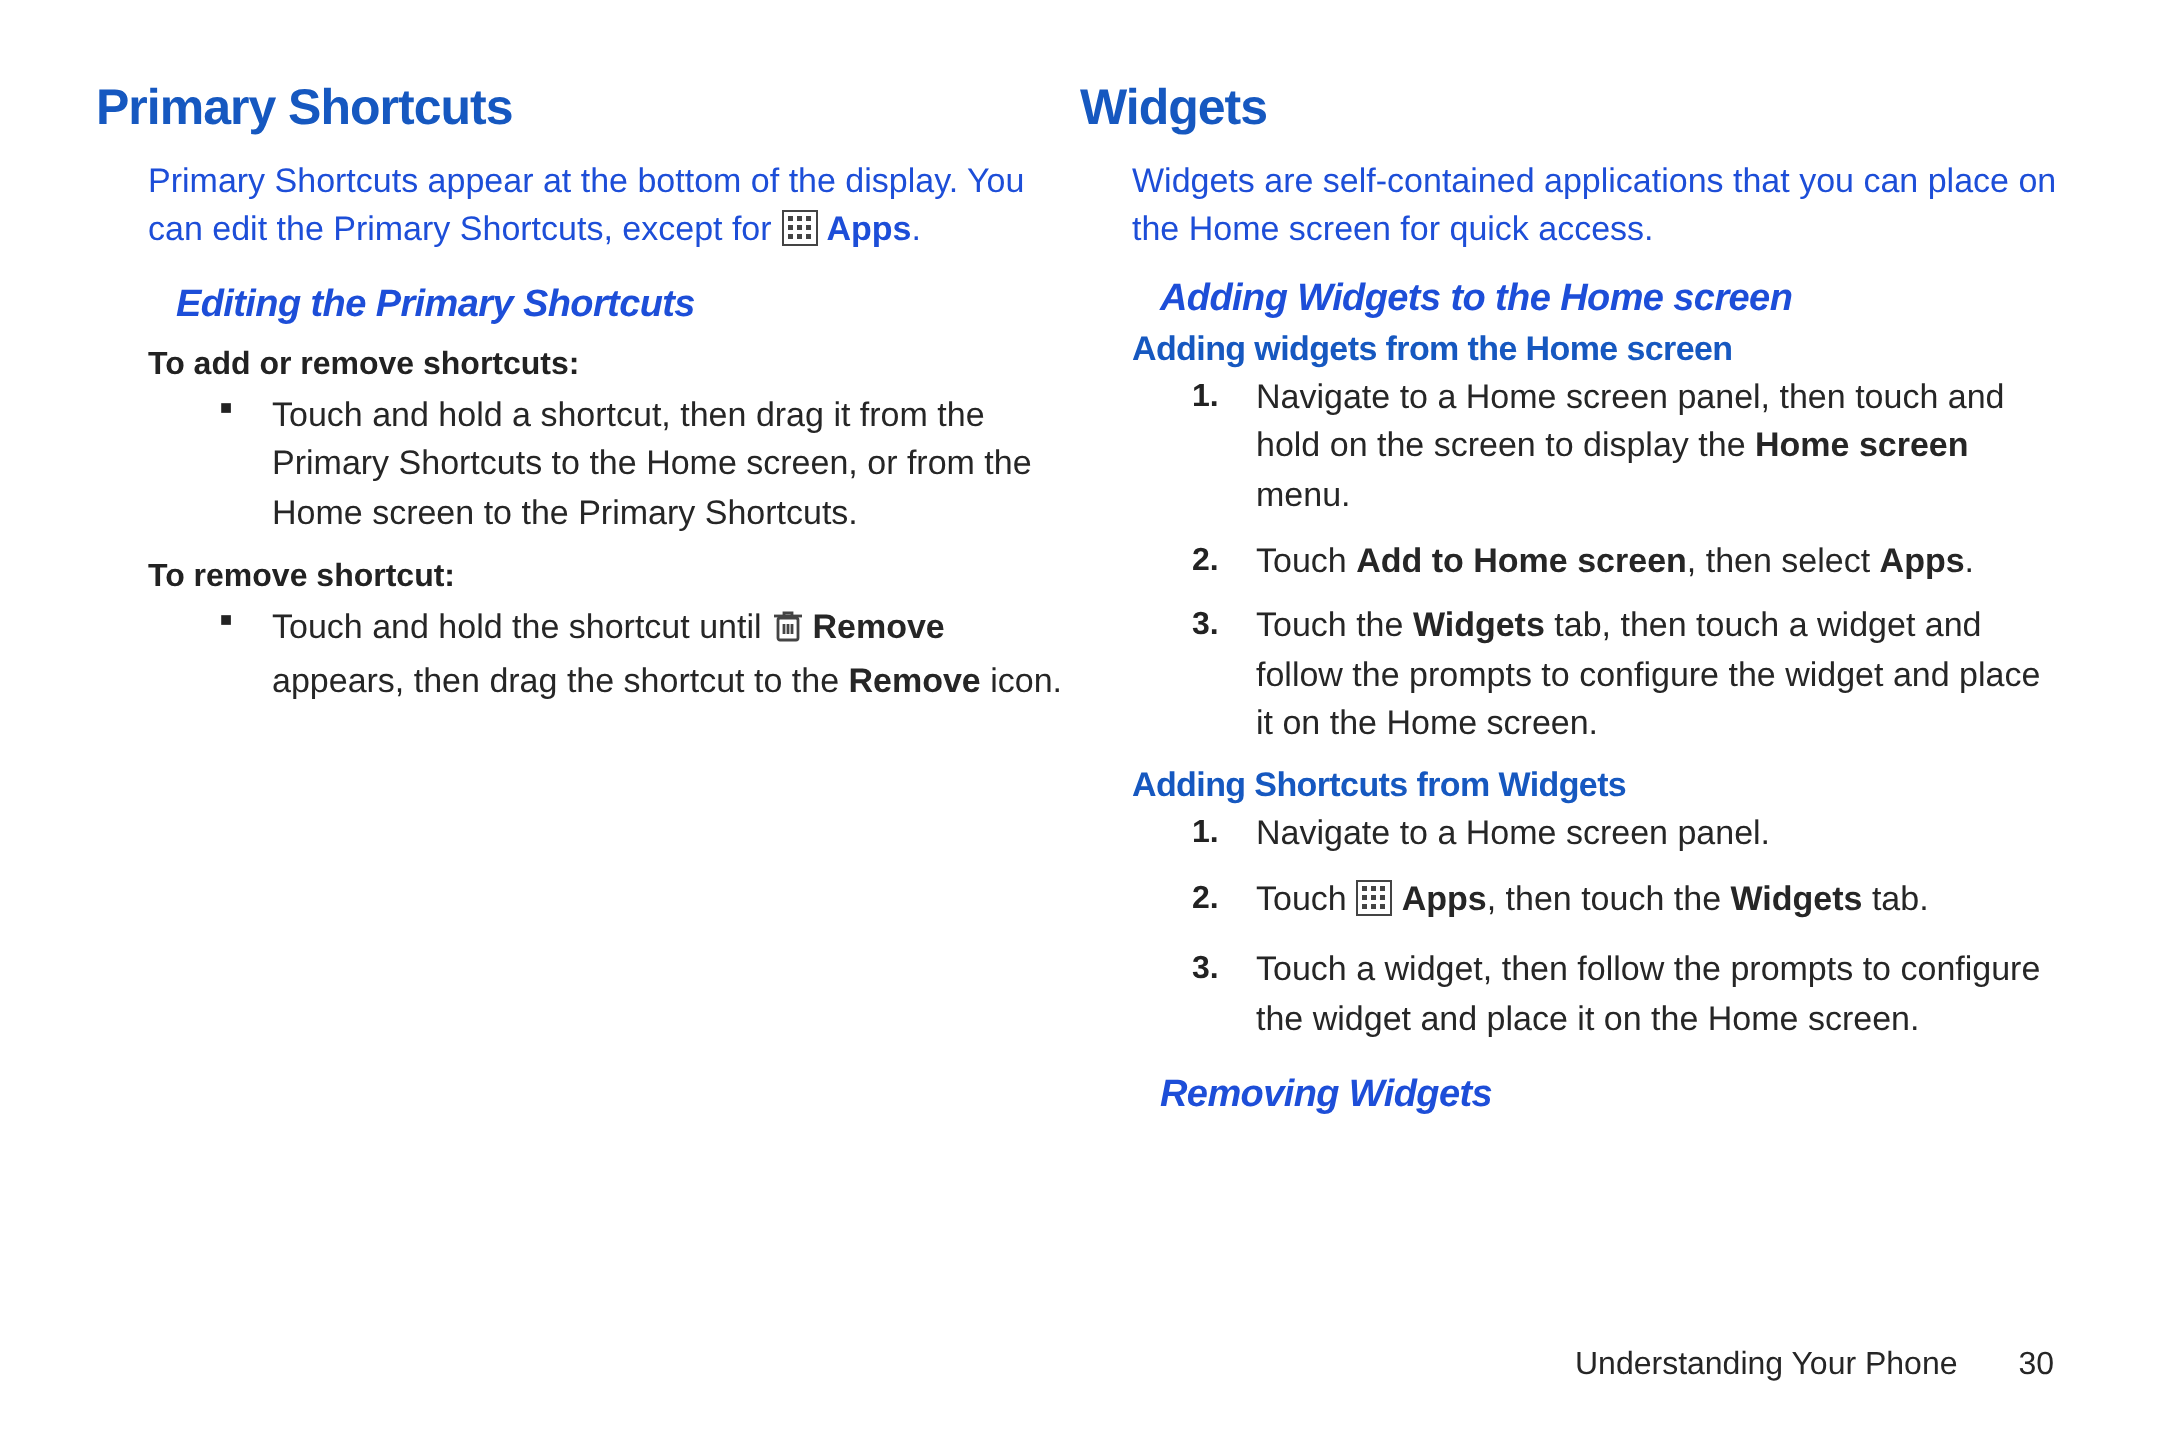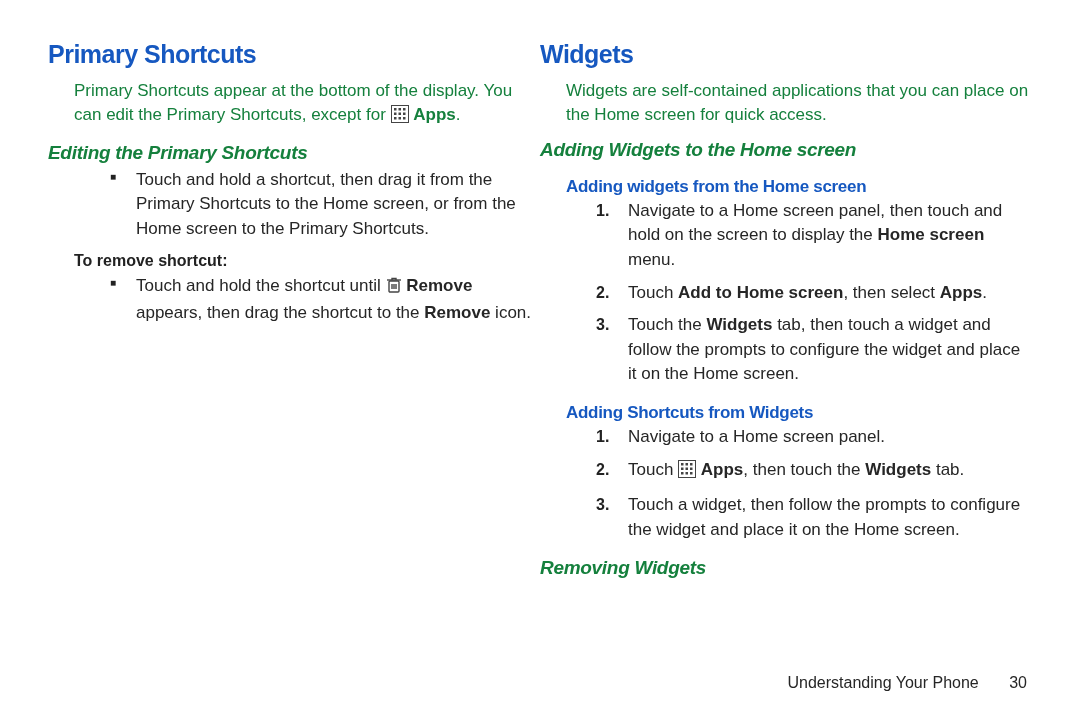--- a/index.html
+++ b/index.html
@@ -23,46 +23,47 @@
     font-size: 25px;
     font-weight: 900;
     color: #1658c0;
     letter-spacing: -0.5px;
     margin-bottom: 10px;
   }
   .h2-italic {
     font-size: 19px;
     font-weight: 900;
     font-style: italic;
-    color: #15803d;
+    color: #1d4ed8;
     letter-spacing: -0.3px;
     margin-top: 12px;
     margin-bottom: 4px;
+    margin-left: 40px;
   }
   .h3-blue {
     font-size: 17px;
     font-weight: 900;
     color: #1658c0;
     letter-spacing: -0.3px;
-    margin-top: 16px;
+    margin-top: 4px;
     margin-bottom: 2px;
     padding-left: 26px;
   }
   .lead-small {
     font-size: 16px;
     font-weight: 700;
     color: #222;
     padding-left: 26px;
     margin-top: 10px;
     margin-bottom: 4px;
   }
   .para {
     font-size: 17px;
     line-height: 1.4;
-    color: #15803d;
+    color: #1d4ed8;
     padding-left: 26px;
     margin-bottom: 6px;
   }
   ul.bullets, ol.nums {
     padding-left: 70px;
     font-size: 17px;
     line-height: 1.45;
     color: #262626;
   }
   ul.bullets { list-style: none; }
@@ -122,20 +123,21 @@
               <rect x="3" y="12" width="2.5" height="2.5"></rect>
               <rect x="7.5" y="12" width="2.5" height="2.5"></rect>
               <rect x="12" y="12" width="2.5" height="2.5"></rect>
             </g>
           </svg>
       </span>
       <b>Apps</b><span>.</span>
     </p>
 
     <div class="h2-italic">Editing the Primary Shortcuts</div>
+    <div class="lead-small">To add or remove shortcuts:</div>
     <ul class="bullets">
       <li>
         <span>Touch and hold a shortcut, then drag it from the Primary Shortcuts to the Home screen, or from the Home screen to the Primary Shortcuts.</span>
       </li>
     </ul>
     <div class="lead-small">To remove shortcut:</div>
     <ul class="bullets">
       <li>
         <span>Touch and hold the shortcut until </span>
         <span class="inline-icon">

